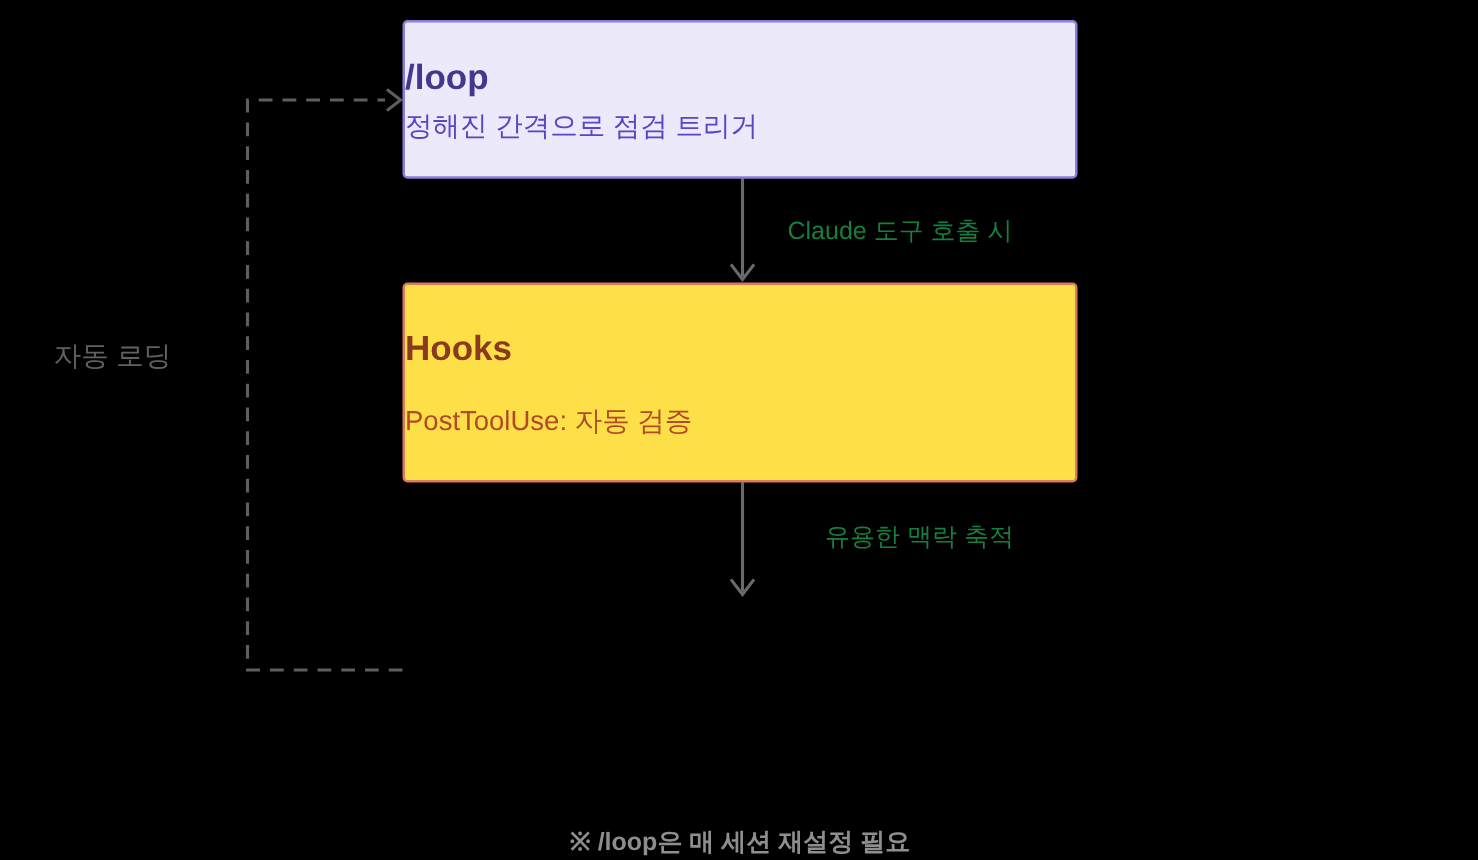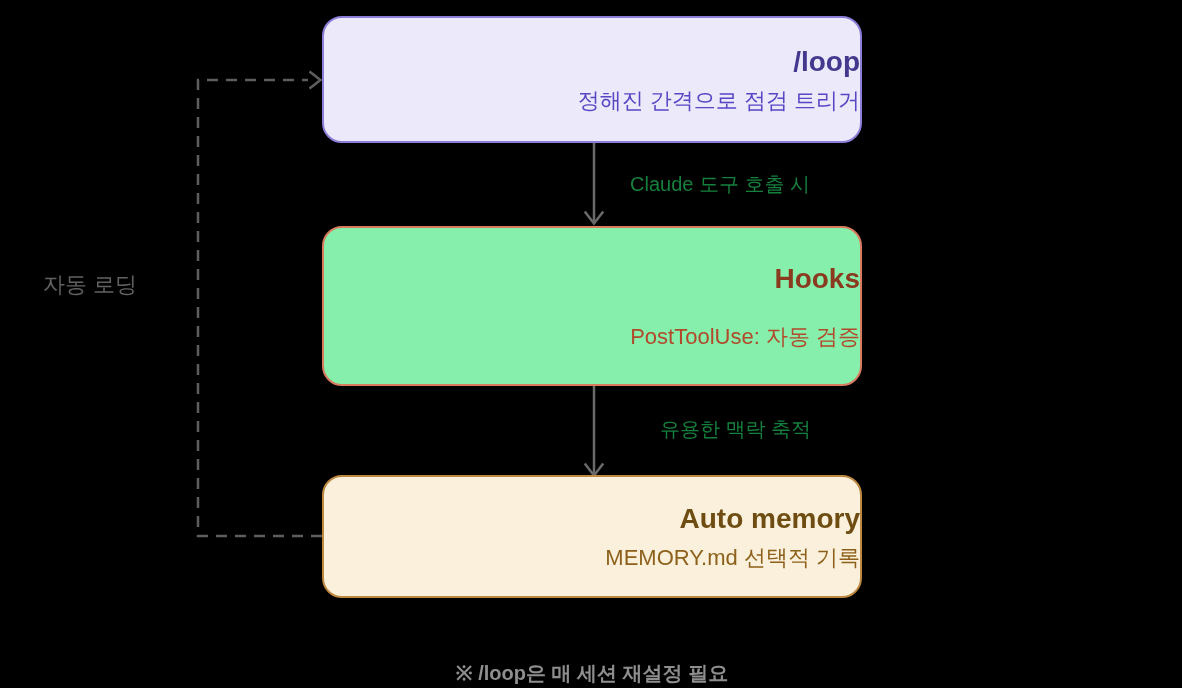--- a/index.html
+++ b/index.html
@@ -20,28 +20,27 @@
     left: 0;
     top: 0;
     width: 1182px;
     height: 688px;
   }
   .box {
     position: absolute;
     left: 322px;
     width: 540px;
     box-sizing: border-box;
-    border-radius: 20px;
+    border-radius: 4px;
     border: 2px solid;
     display: flex;
     flex-direction: column;
-    align-items: flex-end;
+    align-items: flex-start;
     justify-content: center;
     text-align: center;
-    padding-left: 18px;
   }
   .box-title {
     font-size: 28px;
     font-weight: bold;
     line-height: 1.2;
   }
   .box-line {
     font-size: 22px;
     line-height: 1.2;
   }
@@ -50,21 +49,21 @@
     height: 127px;
     background: #ebe9fa;
     border-color: #8b7ed8;
     gap: 9px;
   }
   .box-loop .box-title { color: #43388e; }
   .box-loop .box-line  { color: #5847c5; }
   .box-hooks {
     top: 226px;
     height: 160px;
-    background: #86efac;
+    background: #fde047;
     border-color: #d87b5e;
     gap: 28px;
   }
   .box-hooks .box-title { color: #8a3a1f; }
   .box-hooks .box-line  { color: #b14a2b; }
   .box-memory {
     top: 475px;
     height: 123px;
     background: #faf0db;
     border-color: #bd883f;
@@ -127,24 +126,20 @@
   <div class="box box-loop">
     <div class="box-title">/loop</div>
     <div class="box-line">정해진 간격으로 점검 트리거</div>
   </div>
 
   <div class="box box-hooks">
     <div class="box-title">Hooks</div>
     <div class="box-line">PostToolUse: 자동 검증</div>
   </div>
 
-  <div class="box box-memory">
-    <div class="box-title">Auto memory</div>
-    <div class="box-line">MEMORY.md 선택적 기록</div>
-  </div>
 
   <div class="edge-label edge-label-1">Claude 도구 호출 시</div>
   <div class="edge-label edge-label-2">유용한 맥락 축적</div>
 
   <div class="loopback-label">
     <div>자동 로딩</div>
   </div>
 
   <div class="footnote">※ /loop은 매 세션 재설정 필요</div>
 

